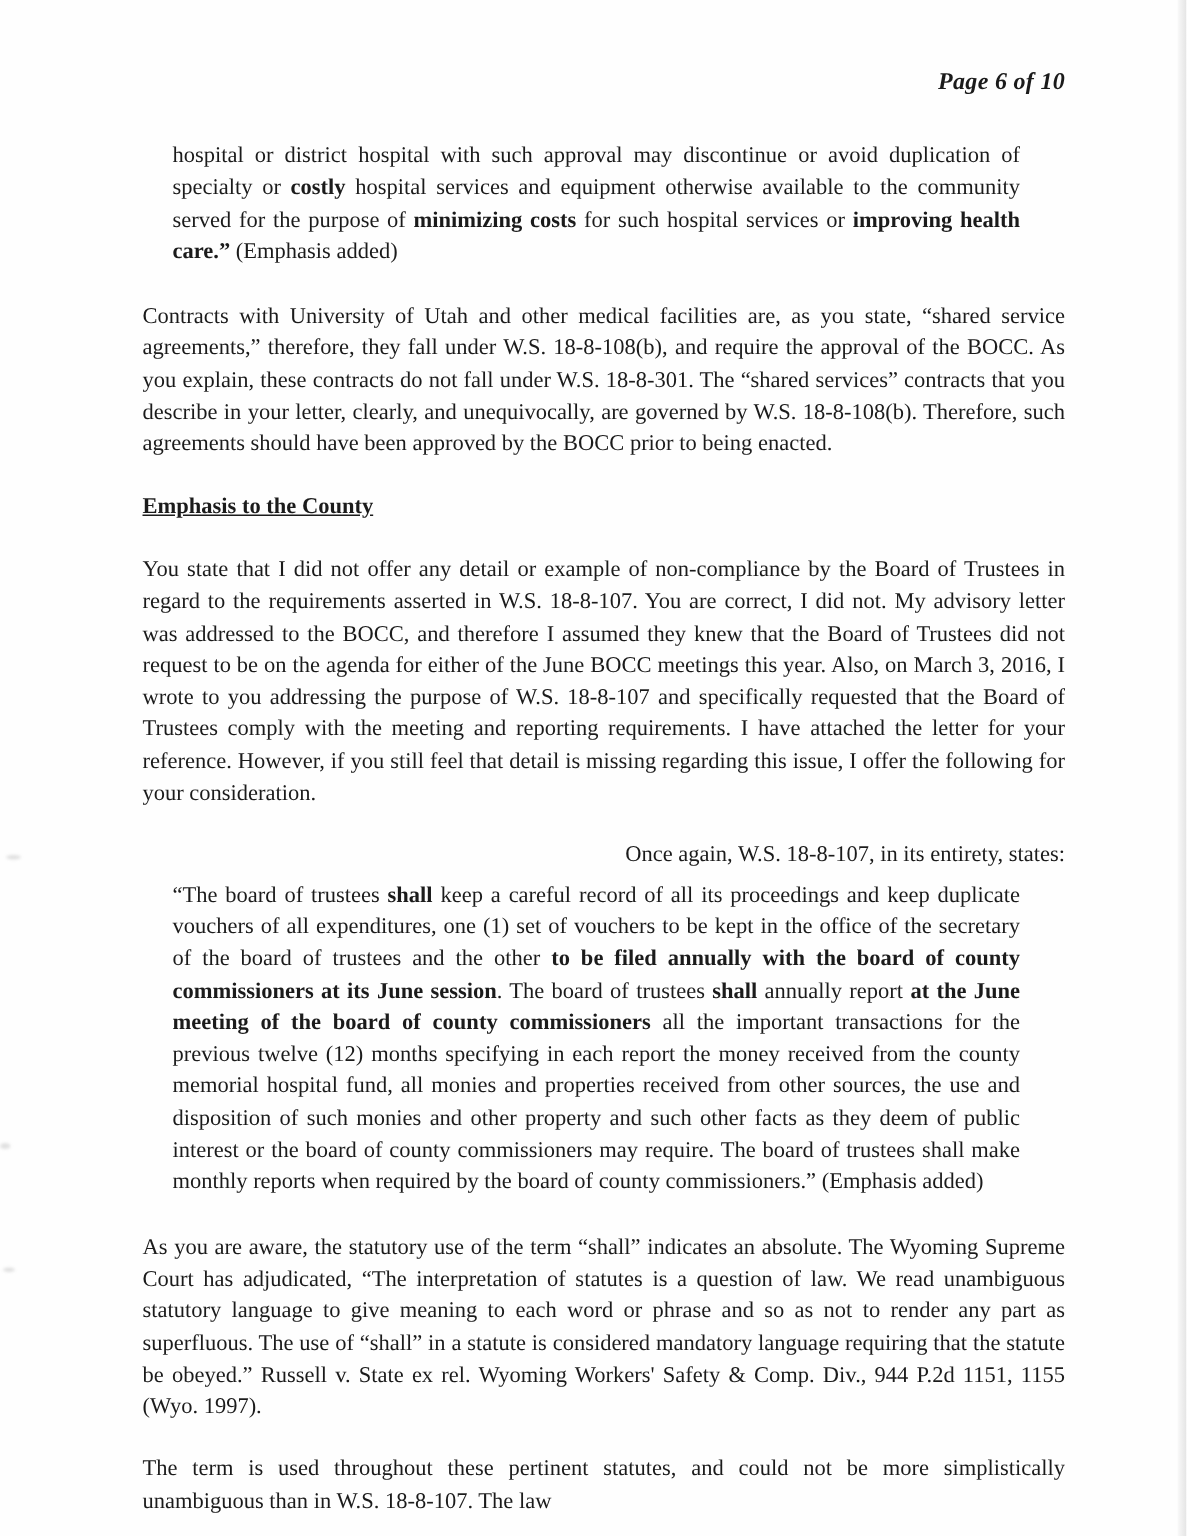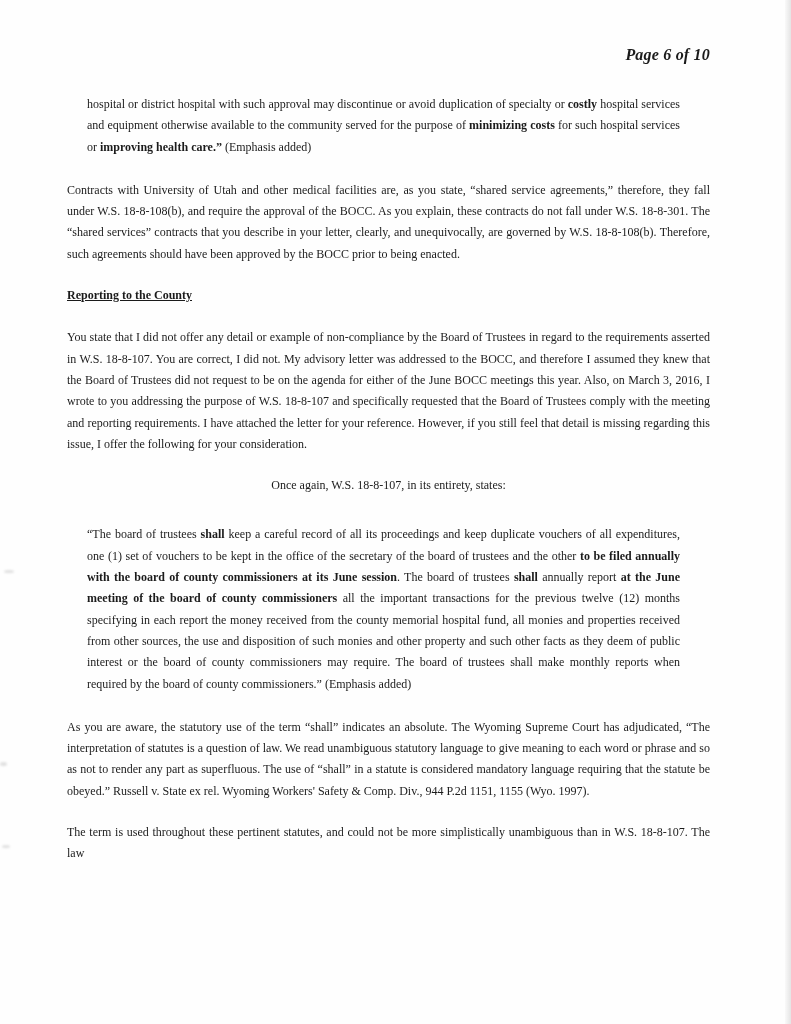--- a/index.html
+++ b/index.html
@@ -12,21 +12,21 @@
     height: 1024px;
     position: relative;
     overflow: hidden;
     font-family: "Liberation Serif", "DejaVu Serif", serif;
     color: #1b1b1b;
   }
   .page {
     position: absolute;
     inset: 0;
     background: #fefefe;
-    padding: 46px 81px 0 67px;
+    padding: 46px 81px 0 95px;
     box-sizing: border-box;
   }
   .scan-edge {
     position: absolute;
     top: 0;
     right: 0;
     width: 6px;
     height: 100%;
     background: linear-gradient(to right, rgba(0,0,0,0.02), rgba(0,0,0,0.10));
   }
@@ -41,51 +41,51 @@
   .smudge.s3 { left: 2px;  top: 845px; width: 8px;  height: 3px; }
   .page-number {
     text-align: right;
     font-weight: bold;
     font-style: italic;
     font-size: 16px;
     margin: 0 0 30px 0;
     letter-spacing: 0.2px;
   }
   .block {
-    font-size: 12px;
+    font-size: 15px;
     line-height: 21.3px;
     text-align: justify;
     margin: 0 0 20px 0;
   }
   .block.quote {
     margin-left: 20px;
     margin-right: 30px;
     margin-bottom: 22px;
   }
   .block.heading {
     text-align: left;
     margin-bottom: 21px;
   }
   .block.intro {
-    text-align: center;
-    margin-bottom: 28px;
+    text-align: right;
+    margin-bottom: 5px;
   }
   .b { font-weight: bold; }
   .i { }
   .u { text-decoration: underline; }
 </style>
 </head>
 <body>
 
 <div class="page">
   <div class="page-number">Page 6 of 10</div>
   <div>
       <div class="block quote"><span>hospital or district hospital with such approval may discontinue or avoid duplication of specialty or </span><span class="b">costly</span><span> hospital services and equipment otherwise available to the community served for the purpose of </span><span class="b">minimizing costs</span><span> for such hospital services or </span><span class="b">improving health care.”</span><span>  (Emphasis added)</span></div>
       <div class="block para"><span>Contracts with University of Utah and other medical facilities are, as you state, “shared service agreements,” therefore, they fall under W.S. 18-8-108(b), and require the approval of the BOCC. As you explain, these contracts do not fall under W.S. 18-8-301. The “shared services” contracts that you describe in your letter, clearly, and unequivocally, are governed by W.S. 18-8-108(b). Therefore, such agreements should have been approved by the BOCC prior to being enacted.</span></div>
-      <div class="block heading"><span class="b u">Reporting to the County</span></div>
+      <div class="block heading"><span class="b u">Emphasis to the County</span></div>
       <div class="block para"><span>You state that I did not offer any detail or example of non-compliance by the Board of Trustees in regard to the requirements asserted in W.S. 18-8-107.  You are correct, I did not.  My advisory letter was addressed to the BOCC, and therefore I assumed they knew that the Board of Trustees did not request to be on the agenda for either of the June BOCC meetings this year.  Also, on March 3, 2016, I wrote to you addressing the purpose of W.S. 18-8-107 and specifically requested that the Board of Trustees comply with the meeting and reporting requirements.  I have attached the letter for your reference.  However, if you still feel that detail is missing regarding this issue, I offer the following for your consideration.</span></div>
       <div class="block intro"><span>Once again, W.S. 18-8-107, in its entirety, states:</span></div>
       <div class="block quote"><span>“The board of trustees </span><span class="b">shall</span><span> keep a careful record of all its proceedings and keep duplicate vouchers of all expenditures, one (1)  set of vouchers to be kept in the office of the secretary of the board of trustees and the other </span><span class="b">to be filed annually with the board of county commissioners at its June session</span><span>.  The board of trustees </span><span class="b">shall</span><span> annually report </span><span class="b">at the June meeting of the board of county commissioners</span><span> all the important transactions for the previous twelve (12) months specifying in each report the money received from the county memorial hospital fund, all monies and properties received from other sources, the use and disposition of such monies and other property and such other facts as they deem of public interest or the board of county commissioners may require.  The board of trustees shall make monthly reports when required by the board of county commissioners.”  (Emphasis added)</span></div>
       <div class="block para"><span>As you are aware, the statutory use of the term “shall” indicates an absolute. The Wyoming Supreme Court has adjudicated, “The interpretation of statutes is a question of law. We read unambiguous statutory language to give meaning to each word or phrase and so as not to render any part as superfluous. The use of “shall” in a statute is considered mandatory language requiring that the statute be obeyed.” </span><span class="i">Russell v. State ex rel. Wyoming Workers' Safety &amp; Comp. Div.</span><span>,  944 P.2d 1151, 1155 (Wyo. 1997).</span></div>
       <div class="block para"><span>The term is used throughout these pertinent statutes, and could not be more simplistically unambiguous than in W.S. 18-8-107.  The law </span></div>
     </div>
 </div>
 
 <div class="scan-edge"></div>
 <div class="smudge s1"></div>

